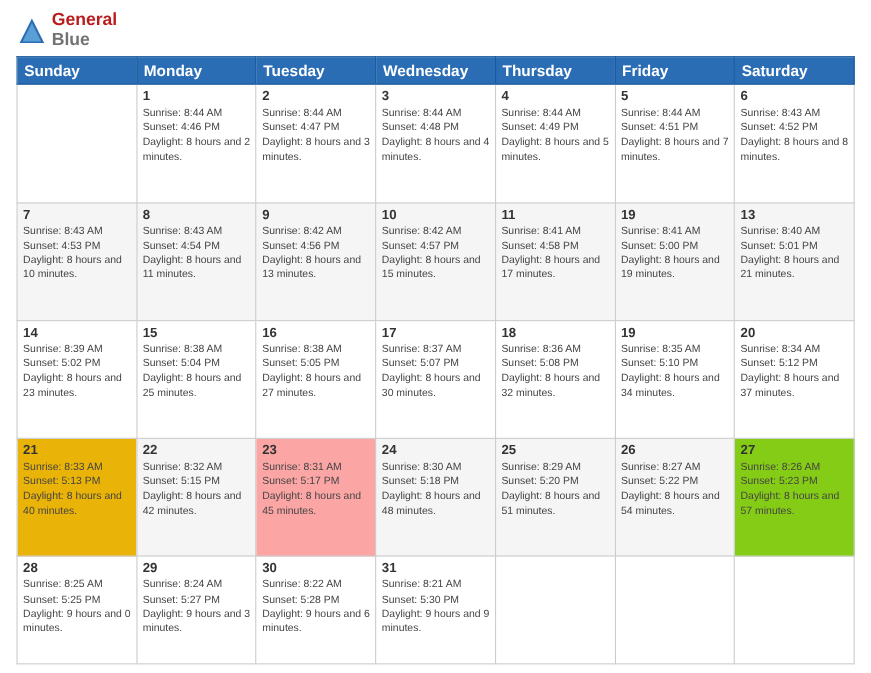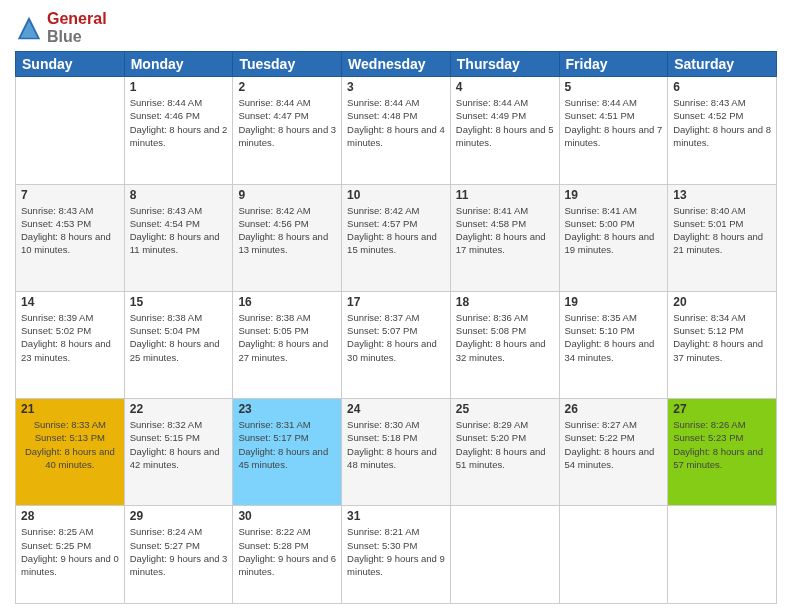--- a/index.html
+++ b/index.html
@@ -256,31 +256,31 @@
           <td>
             <span class="day-num">20</span>
             <div class="day-info" style="white-space: pre-line;">Sunrise: 8:34 AM
 Sunset: 5:12 PM
 Daylight: 8 hours and 37 minutes.</div>
           </td>
         </tr>
         <tr>
           <td style="background: #eab308;">
             <span class="day-num">21</span>
-            <div class="day-info" style="white-space: pre-line; text-align: center;">Sunrise: 8:33 AM
+            <div class="day-info" style="white-space: pre-line;">Sunrise: 8:33 AM
 Sunset: 5:13 PM
 Daylight: 8 hours and 40 minutes.</div>
           </td>
           <td style="background: rgb(245, 245, 245);">
             <span class="day-num">22</span>
             <div class="day-info" style="white-space: pre-line;">Sunrise: 8:32 AM
 Sunset: 5:15 PM
 Daylight: 8 hours and 42 minutes.</div>
           </td>
-          <td style="background: #7dd3fc;">
+          <td style="background: #fca5a5;">
             <span class="day-num">23</span>
             <div class="day-info" style="white-space: pre-line;">Sunrise: 8:31 AM
 Sunset: 5:17 PM
 Daylight: 8 hours and 45 minutes.</div>
           </td>
           <td style="background: rgb(245, 245, 245);">
             <span class="day-num">24</span>
             <div class="day-info" style="white-space: pre-line;">Sunrise: 8:30 AM
 Sunset: 5:18 PM
 Daylight: 8 hours and 48 minutes.</div>

